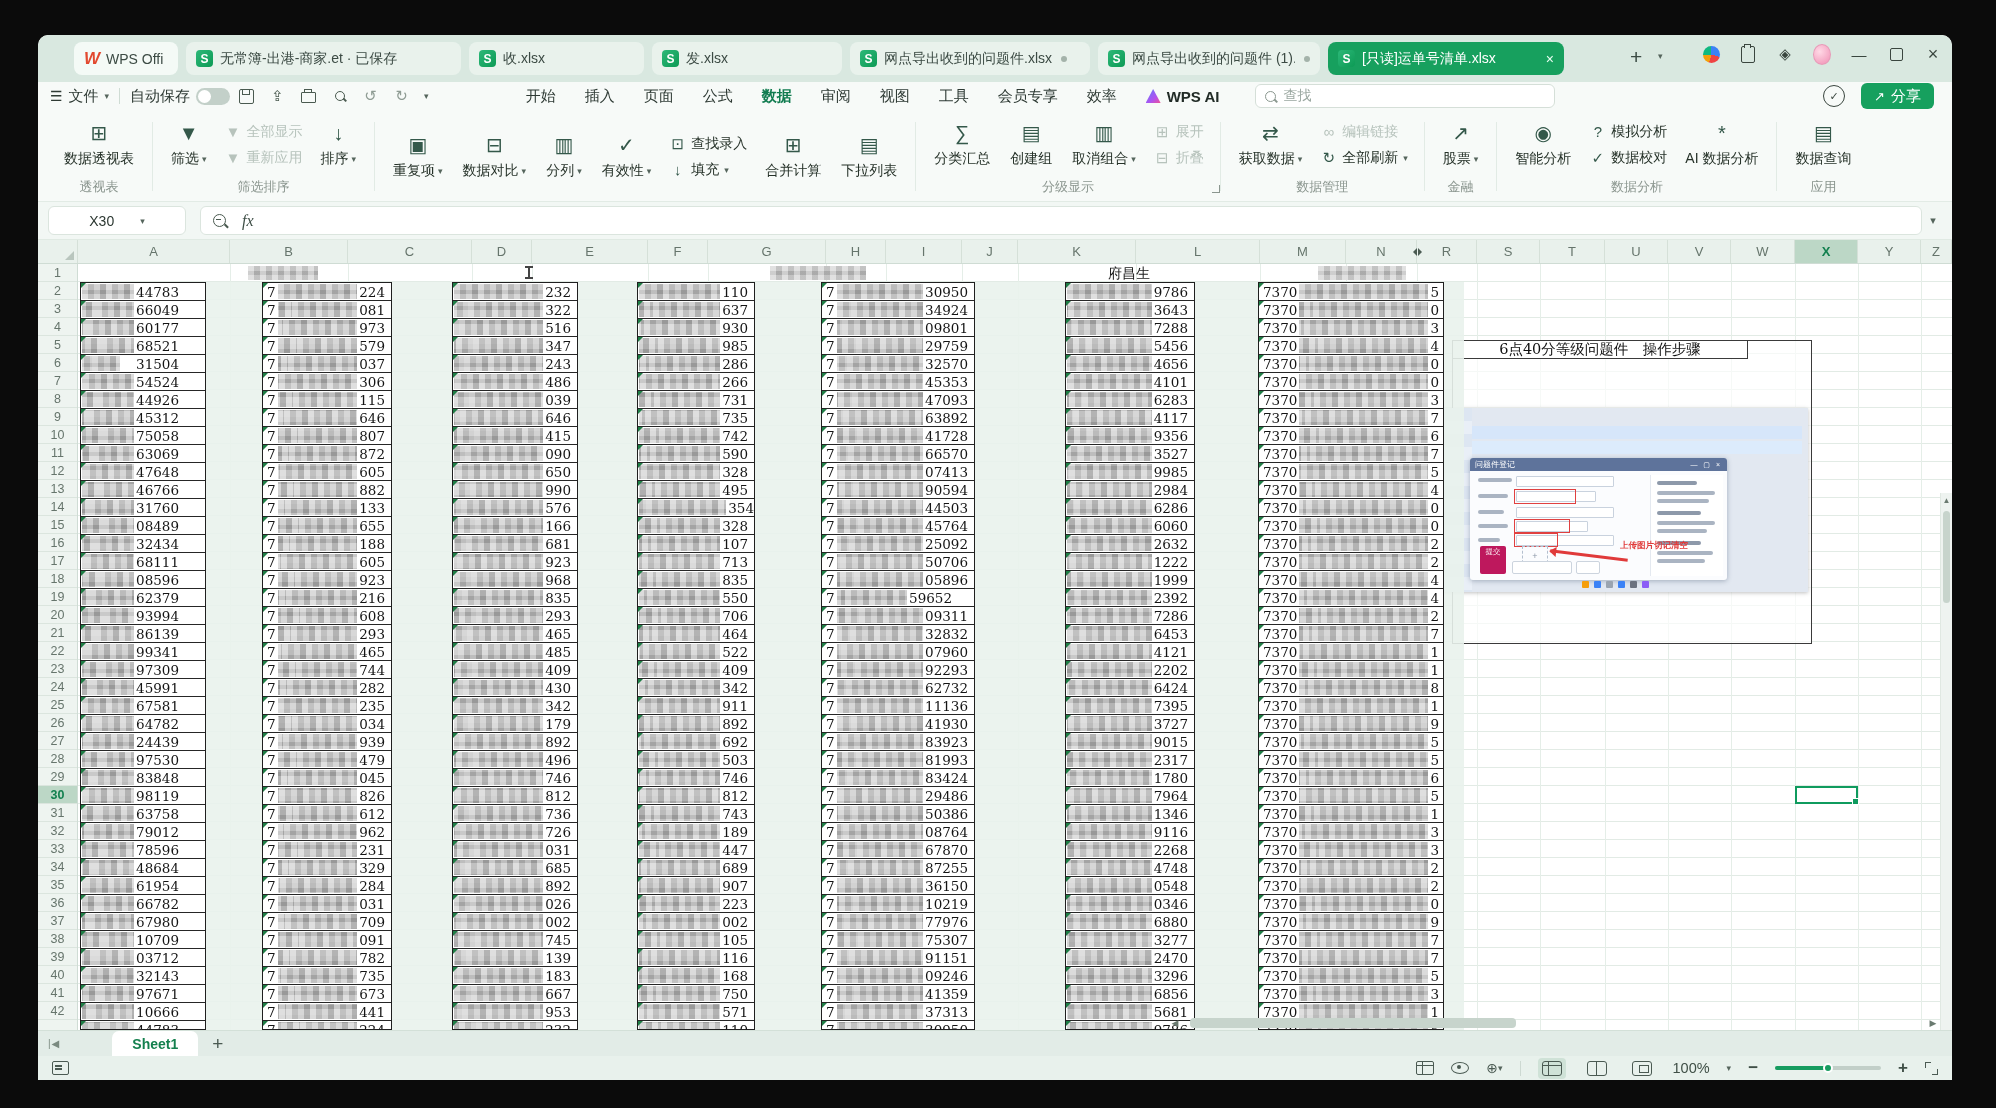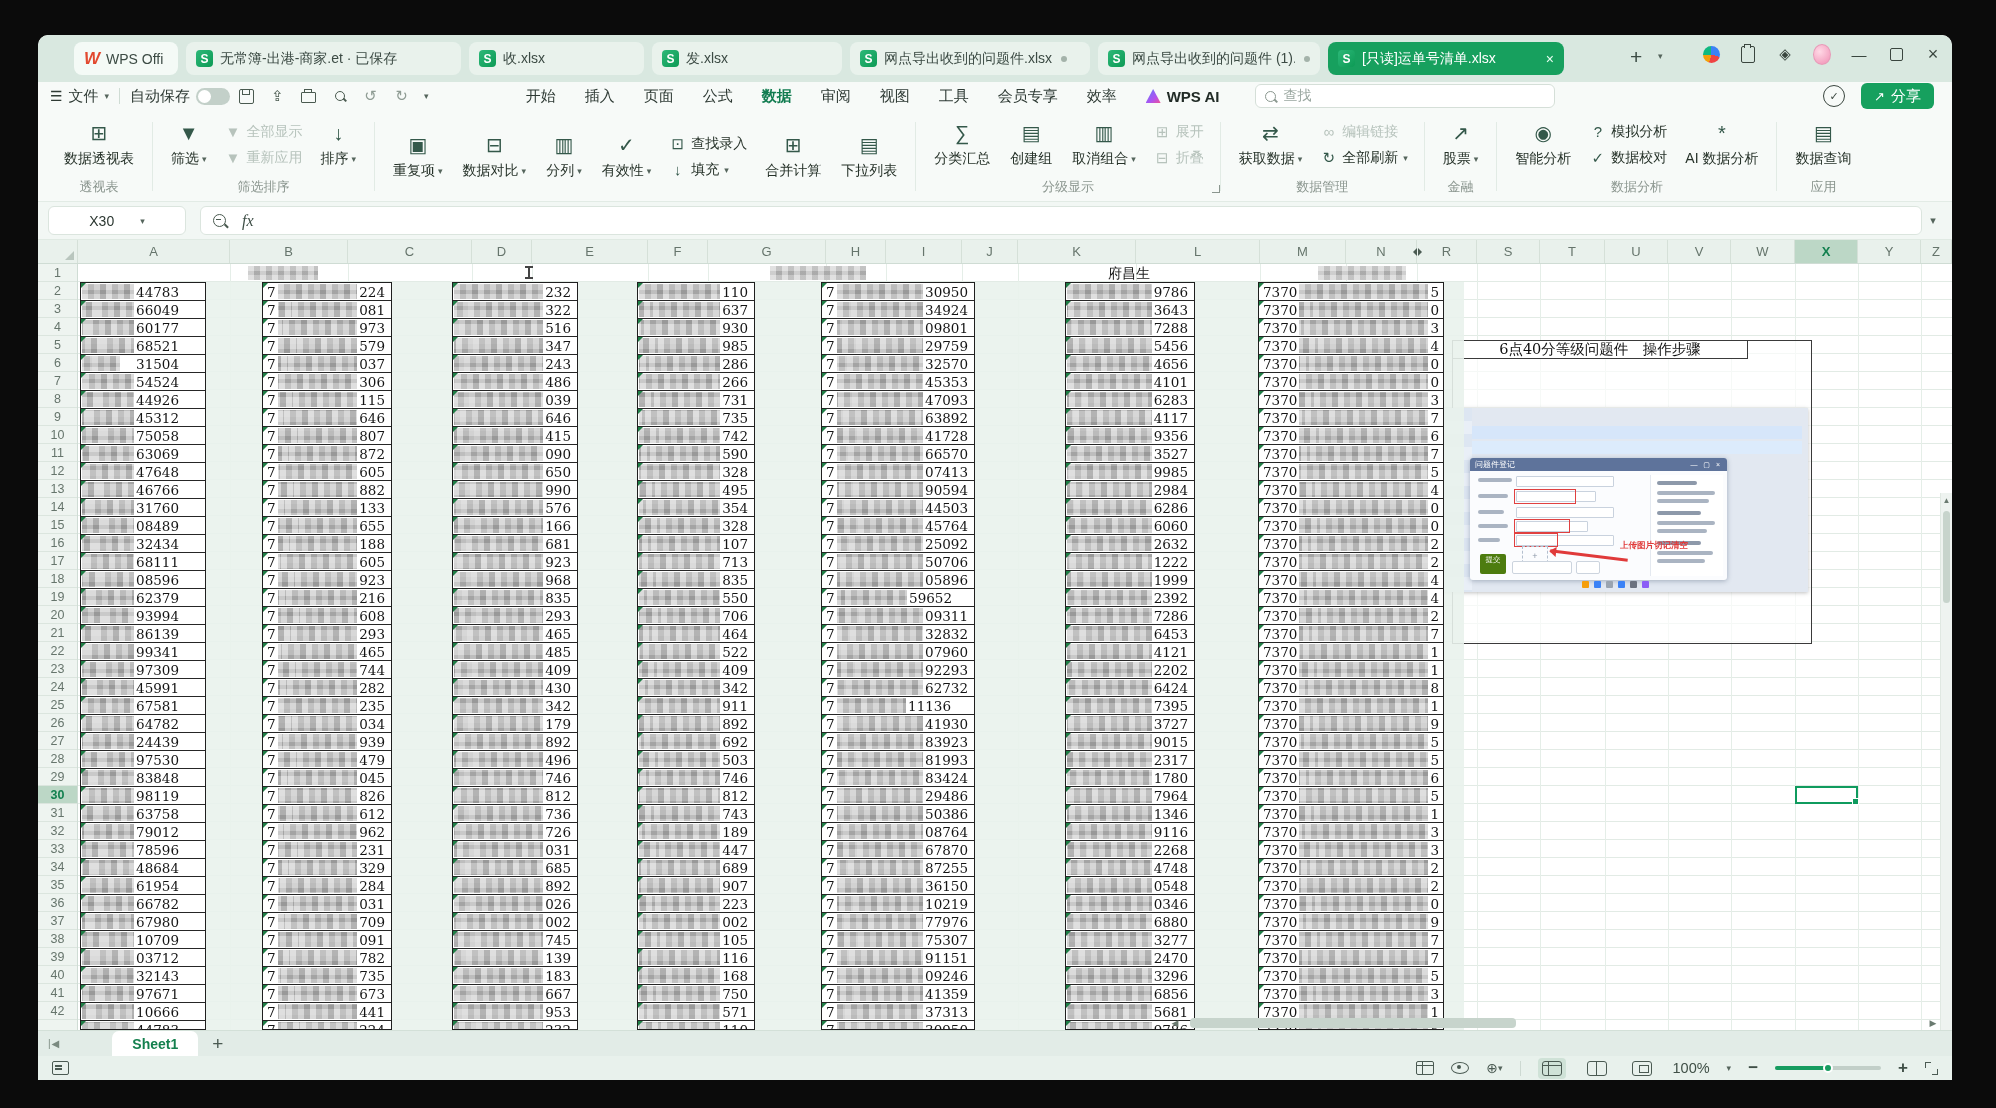--- a/index.html
+++ b/index.html
@@ -135,21 +135,21 @@
   .dlg .hd{height:13px;background:#5e739b;border-radius:3px 3px 0 0;color:#fff;font-size:8px;line-height:13px;padding:0 5px;display:flex;}
   .dlg .hd .wc{margin-left:auto;font-size:7px;letter-spacing:2px;}
   .bar{position:absolute;background:#aab4c2;height:4px;border-radius:2px;}
   .inp{position:absolute;height:9px;border:1px solid #c9d2de;background:#fff;border-radius:1px;}
   .redbox{position:absolute;border:1.5px solid #e04040;}
   .rpanel{position:absolute;right:4px;top:17px;width:72px;bottom:4px;border-left:1px solid #e4e9f0;background:#fff;}
   .upload{position:absolute;left:52px;top:88px;width:24px;height:20px;border:1px dashed #b3bfce;color:#8c98a8;font-size:9px;text-align:center;line-height:18px;}
   .redarrow{position:absolute;left:80px;top:96px;width:78px;height:2.5px;background:#e03a3a;transform:rotate(7deg);}
   .redarrow::before{content:"";position:absolute;left:-6px;top:-3.5px;border:5px solid transparent;border-right:7px solid #e03a3a;}
   .rednote{position:absolute;left:150px;top:82px;color:#e03a3a;font-size:8.5px;font-weight:bold;}
-  .subbtn{position:absolute;left:10px;bottom:6px;width:26px;height:20px;background:#4d7c0f;color:#fff;font-size:7.5px;border-radius:2px;text-align:center;line-height:11px;}
+  .subbtn{position:absolute;left:10px;bottom:6px;width:26px;height:28px;background:#be185d;color:#fff;font-size:7.5px;border-radius:2px;text-align:center;line-height:11px;}
   .greybtn{position:absolute;left:42px;bottom:6px;width:58px;height:11px;border:1px solid #ccd4de;border-radius:2px;background:#fff;}
   .greybtn2{position:absolute;left:106px;bottom:6px;width:22px;height:11px;border:1px solid #ccd4de;border-radius:2px;background:#fff;}
   .shoticons{position:absolute;left:180px;bottom:4px;display:flex;gap:5px;}
   .shoticons span{width:7px;height:7px;border-radius:1px;}
 
   
   .vscroll{position:absolute;right:0;top:229px;width:12px;height:766px;background:#eef3f0;border-left:1px solid #e0e8e2;box-sizing:border-box;}
   .vthumb{position:absolute;left:2px;right:2px;top:18px;height:92px;border-radius:4px;background:#c7d4cc;}
   .varr{position:absolute;left:0;width:100%;text-align:center;font-size:8px;color:#6a7a70;}
   .hscroll{position:absolute;left:1130px;top:981px;height:14px;width:772px;display:flex;align-items:center;}
@@ -1288,21 +1288,21 @@
         <div class="brow">
           <span class="mosaic" style="background-position: 2px 11px;"></span>
           <span class="frag" style="margin-right: 6px;">328</span>
         </div>
         <div class="brow">
           <span class="mosaic" style="background-position: 16px 7px;"></span>
           <span class="frag" style="margin-right: 6px;">495</span>
         </div>
         <div class="brow">
           <span class="mosaic" style="background-position: 7px 3px;"></span>
-          <span class="frag" style="margin-right: 6px;">354</span>
+          <span class="frag" style="">354</span>
         </div>
         <div class="brow">
           <span class="mosaic" style="background-position: 21px 16px;"></span>
           <span class="frag" style="margin-right: 6px;">328</span>
         </div>
         <div class="brow">
           <span class="mosaic" style="background-position: 12px 12px;"></span>
           <span class="frag" style="margin-right: 6px;">107</span>
         </div>
         <div class="brow">
@@ -1526,21 +1526,21 @@
           <span class="frag" style="margin-right: 6px;">92293</span>
         </div>
         <div class="brow">
           <span class="pfx">7</span>
           <span class="mosaic" style="background-position: 9px 14px;"></span>
           <span class="frag" style="margin-right: 6px;">62732</span>
         </div>
         <div class="brow">
           <span class="pfx">7</span>
           <span class="mosaic" style="background-position: 0px 10px;"></span>
-          <span class="frag" style="margin-right: 23px;">11136</span>
+          <span class="frag" style="margin-right: 6px;">11136</span>
         </div>
         <div class="brow">
           <span class="pfx">7</span>
           <span class="mosaic" style="background-position: 14px 6px;"></span>
           <span class="frag" style="margin-right: 6px;">41930</span>
         </div>
         <div class="brow">
           <span class="pfx">7</span>
           <span class="mosaic" style="background-position: 5px 2px;"></span>
           <span class="frag" style="margin-right: 6px;">83923</span>

